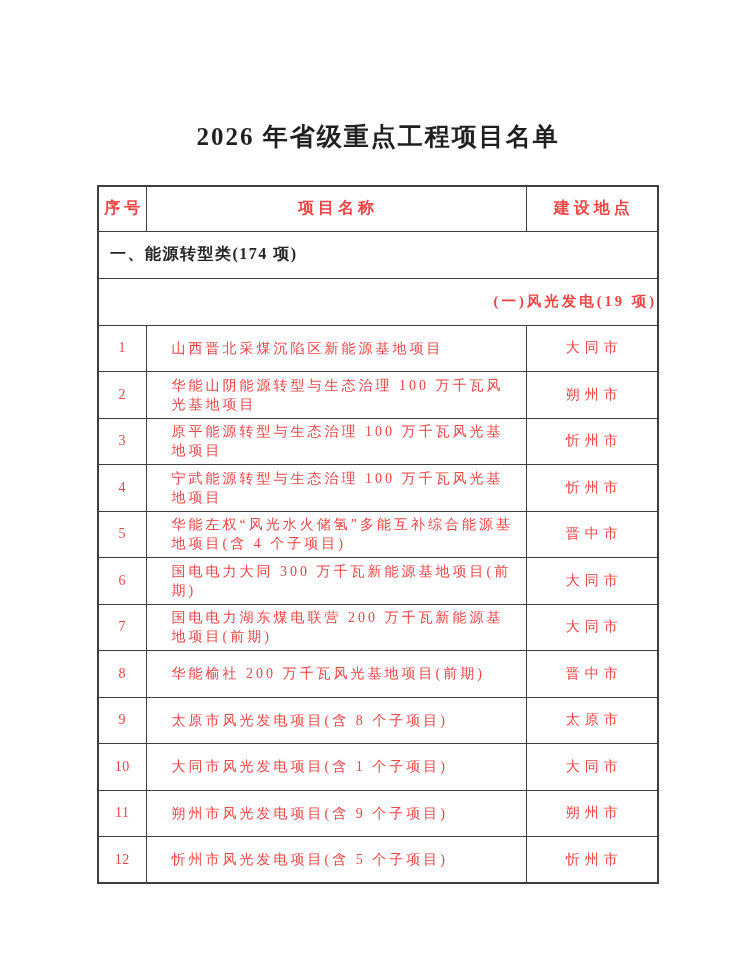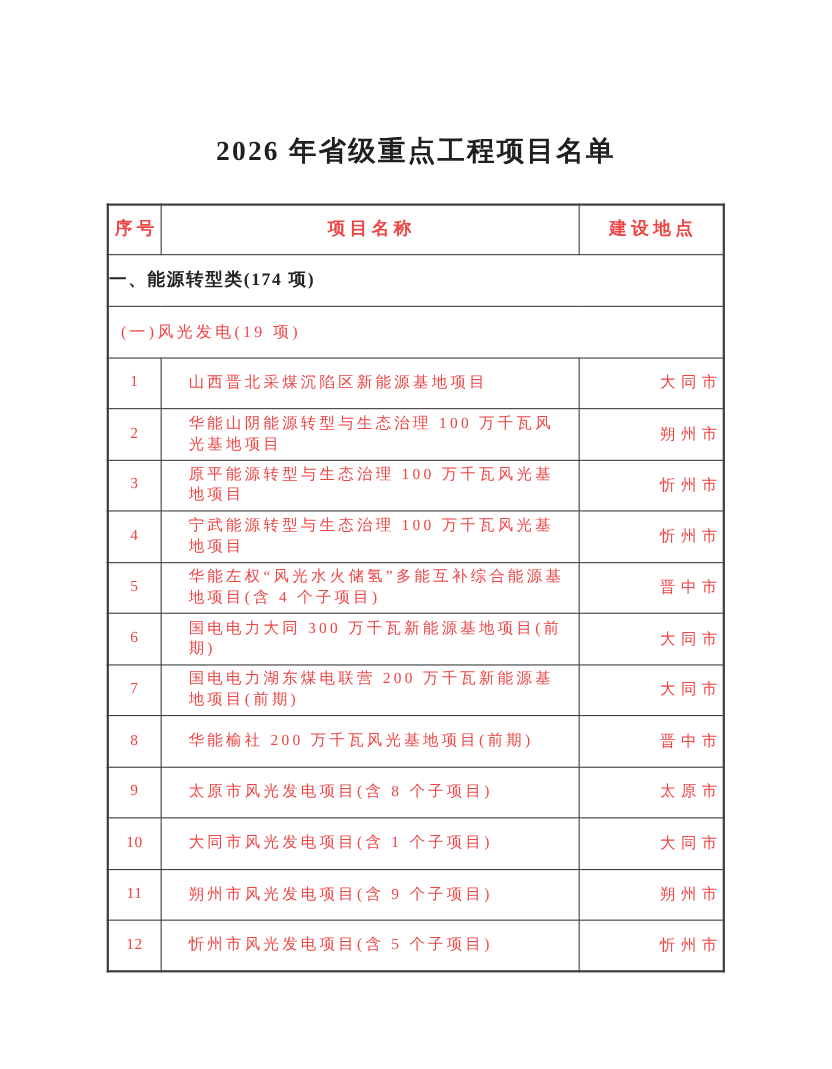--- a/index.html
+++ b/index.html
@@ -50,44 +50,45 @@
     text-align: center;
     letter-spacing: 4px;
     text-indent: 4px;
     color: #242424;
   }
   tr.section-row td {
     height: 47px;
     font-size: 16px;
     font-weight: 700;
     text-align: left;
+    padding-left: 11px;
     letter-spacing: 1.5px;
     color: #242424;
   }
   tr.subsection-row td {
     height: 47px;
     font-size: 14.5px;
-    font-weight: 400;
-    text-align: left;
+    font-weight: 700;
+    text-align: right;
     padding-left: 11px;
     letter-spacing: 3px;
   }
   tr.data-row td { height: 46.5px; font-size: 14px; }
   td.cell-no {
     text-align: center;
     letter-spacing: 0.5px;
   }
   td.cell-name {
     text-align: left;
     padding: 3px 8px 3px 25px;
     letter-spacing: 3px;
     line-height: 19px;
   }
   td.cell-loc {
-    text-align: right;
+    text-align: center;
     letter-spacing: 5px;
     text-indent: 5px;
   }
 </style>
 </head>
 <body>
 
 <div class="page">
 
   <h1 class="doc-title">2026 年省级重点工程项目名单</h1>

